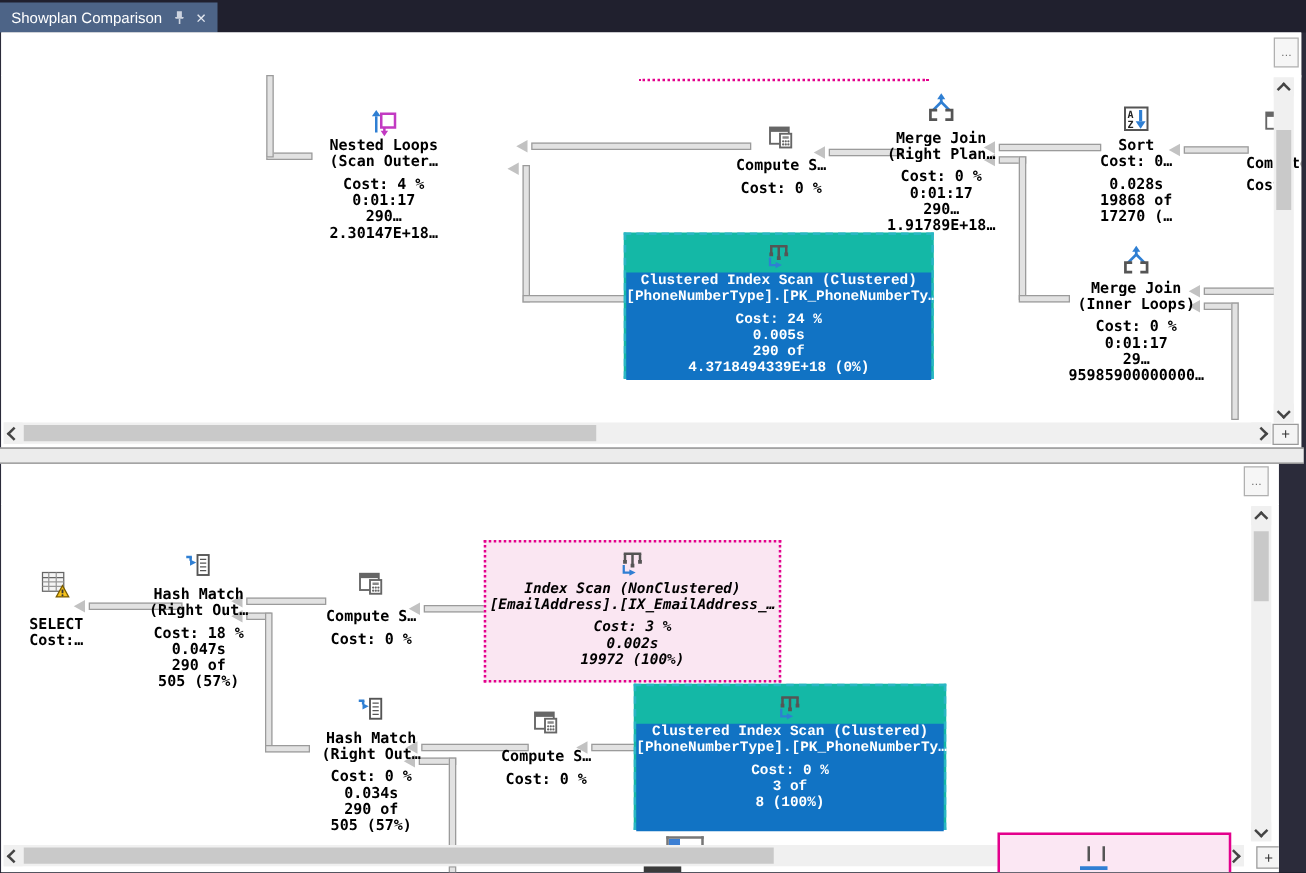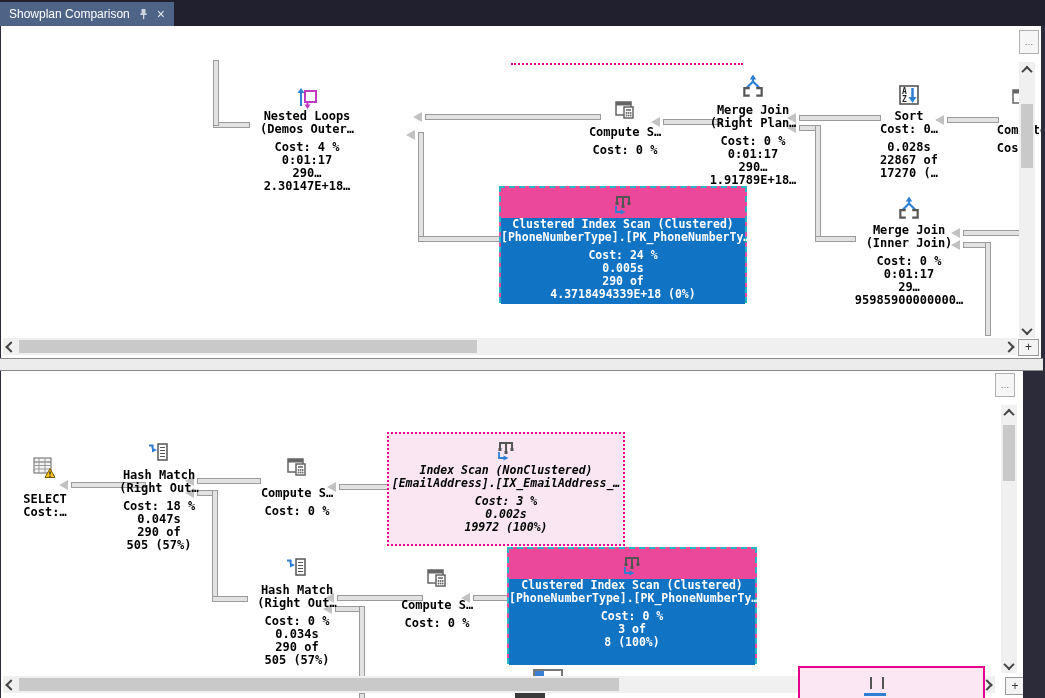--- a/index.html
+++ b/index.html
@@ -23,21 +23,21 @@
                font-weight:bold;white-space:pre;overflow:hidden;padding:1px 0 0 7px;}
   .hdr-btn{position:absolute;top:4px;width:20px;height:24px;background:#f6f6f6;
            border:1px solid #b0b0b0;font-size:9px;color:#666;text-align:center;line-height:20px;padding:0;}
   .canvas{position:absolute;left:0;right:0;top:34px;bottom:0;background:#fff;overflow:hidden;}
   
   .pnode{position:absolute;text-align:center;font-size:12px;line-height:13px;font-weight:bold;
          color:#000;z-index:2;white-space:pre;}
   .nicon{height:26px;display:flex;justify-content:center;align-items:flex-start;}
   .nbody{margin-top:5px;}
   .card{position:absolute;box-sizing:border-box;z-index:2;}
-  .card.blue{background:#ec4899;border:2px dashed #2ab6c4;}
+  .card.blue{background:#14b8a6;border:2px dashed #2ab6c4;font-family:Liberation Mono, monospace;}
   .card.pink{background:#fae6f2;border:2px dotted #e3008c;}
   .cicon{height:30px;display:flex;justify-content:center;padding-top:3px;}
   .ctext{position:absolute;left:0;right:0;top:30px;height:86px;text-align:center;
          font-size:11.5px;line-height:13px;font-weight:bold;white-space:pre;}
   .card.blue .ctext{background:#1173c4;color:#fff;}
   .card.pink .ctext{color:#000;font-style:italic;}
   
   .conn{position:absolute;background:#e2e2e2;border:1px solid #9b9b9b;z-index:1;}
   .ah{position:absolute;width:0;height:0;border-top:5px solid transparent;
       border-bottom:5px solid transparent;border-right:9px solid #c2c2c2;z-index:1;}
@@ -131,21 +131,21 @@
         <div class="ah" style="left: 786px; top: 63px;"></div>
         <div class="ah" style="left: 934px; top: 55px;"></div>
         <div class="ah" style="left: 950px; top: 168px;"></div>
         <div class="ah" style="left: 950px; top: 180px;"></div>
         <div class="pnode" style="left: 231px; top: 26px; width: 150px;"><div class="nicon"><svg width="24" height="24" viewBox="0 0 24 24">
               <path d="M6 20 V7" stroke="#2f7fd3" stroke-width="2" fill="none"></path>
               <path d="M6 2 l-3.5 5 h7 z" fill="#2f7fd3"></path>
               <rect x="10" y="5" width="11" height="11" fill="none" stroke="#c23ac2" stroke-width="2"></rect>
               <path d="M12.5 16 v3" stroke="#c23ac2" stroke-width="2"></path>
               <path d="M9.5 18.5 l3 4.5 3 -4.5 z" fill="#c23ac2"></path>
-            </svg></div><div class="" style="margin-top: -2px;"><div><div>Nested Loops</div><div>(Demos Outer…</div></div><div class="nbody"><div>Cost: 4 %</div><div>0:01:17</div><div>290…</div><div>2.30147E+18…</div></div></div></div>
+            </svg></div><div class="" style="margin-top: -2px;"><div><div>Nested Loops</div><div>(Scan Outer…</div></div><div class="nbody"><div>Cost: 4 %</div><div>0:01:17</div><div>290…</div><div>2.30147E+18…</div></div></div></div>
         <div class="pnode" style="left: 569px; top: 38px; width: 110px;"><div class="nicon"><svg width="24" height="24" viewBox="0 0 24 24">
               <rect x="3" y="4" width="15" height="13" fill="#fff" stroke="#666" stroke-width="1.5"></rect>
               <rect x="3" y="4" width="15" height="3.5" fill="#666"></rect>
               <rect x="11" y="9" width="9" height="11" fill="#fff" stroke="#666" stroke-width="1.5"></rect>
               <rect x="13" y="11" width="5" height="2" fill="#888"></rect>
               <circle cx="13.5" cy="15" r="0.9" fill="#666"></circle>
               <circle cx="15.6" cy="15" r="0.9" fill="#666"></circle>
               <circle cx="17.7" cy="15" r="0.9" fill="#666"></circle>
               <circle cx="13.5" cy="17.5" r="0.9" fill="#666"></circle>
               <circle cx="15.6" cy="17.5" r="0.9" fill="#666"></circle>
@@ -157,21 +157,21 @@
               <path d="M12 7 l-6 6 M12 7 l6 6" stroke="#2f7fd3" stroke-width="2" fill="none"></path>
               <path d="M9 13 h-5 v7 h5" fill="none" stroke="#555" stroke-width="2"></path>
               <path d="M15 13 h5 v7 h-5" fill="none" stroke="#555" stroke-width="2"></path>
             </svg></div><div class="" style="margin-top: 4px;"><div><div>Merge Join</div><div>(Right Plan…</div></div><div class="nbody"><div>Cost: 0 %</div><div>0:01:17</div><div>290…</div><div>1.91789E+18…</div></div></div></div>
         <div class="pnode" style="left: 853px; top: 23px; width: 110px;"><div class="nicon"><svg width="24" height="24" viewBox="0 0 24 24">
               <rect x="3" y="3" width="18" height="18" fill="#fff" stroke="#555" stroke-width="1.6"></rect>
               <text x="5" y="11" font-size="8" font-weight="bold" fill="#222" font-family="DejaVu Sans Mono,monospace">A</text>
               <text x="5" y="19" font-size="8" font-weight="bold" fill="#222" font-family="DejaVu Sans Mono,monospace">Z</text>
               <path d="M15.5 5 v9" stroke="#2f7fd3" stroke-width="2.5" fill="none"></path>
               <path d="M15.5 20 l-4 -6 h8 z" fill="#2f7fd3"></path>
-            </svg></div><div class="" style="margin-top: 1px;"><div><div>Sort</div><div>Cost: 0…</div></div><div class="nbody"><div>0.028s</div><div>22867 of</div><div>17270 (…</div></div></div></div>
+            </svg></div><div class="" style="margin-top: 1px;"><div><div>Sort</div><div>Cost: 0…</div></div><div class="nbody"><div>0.028s</div><div>19868 of</div><div>17270 (…</div></div></div></div>
         <div class="pnode" style="left: 988px; top: 26px; width: 66px;"><div class="nicon"><svg width="24" height="24" viewBox="0 0 24 24">
               <rect x="3" y="4" width="15" height="13" fill="#fff" stroke="#666" stroke-width="1.5"></rect>
               <rect x="3" y="4" width="15" height="3.5" fill="#666"></rect>
               <rect x="11" y="9" width="9" height="11" fill="#fff" stroke="#666" stroke-width="1.5"></rect>
               <rect x="13" y="11" width="5" height="2" fill="#888"></rect>
               <circle cx="13.5" cy="15" r="0.9" fill="#666"></circle>
               <circle cx="15.6" cy="15" r="0.9" fill="#666"></circle>
               <circle cx="17.7" cy="15" r="0.9" fill="#666"></circle>
               <circle cx="13.5" cy="17.5" r="0.9" fill="#666"></circle>
               <circle cx="15.6" cy="17.5" r="0.9" fill="#666"></circle>
@@ -190,21 +190,21 @@
             </svg>
           </div>
           <div class="ctext"><div><div>Clustered Index Scan (Clustered)</div><div>[PhoneNumberType].[PK_PhoneNumberTy…</div></div><div class="nbody"><div>Cost: 24 %</div><div>0.005s</div><div>290 of</div><div>4.3718494339E+18 (0%)</div></div></div>
         </div>
         <div class="pnode" style="left: 828px; top: 136px; width: 160px;"><div class="nicon"><svg width="26" height="26" viewBox="0 0 24 24">
               <path d="M12 7 v-3" stroke="#2f7fd3" stroke-width="2" fill="none"></path>
               <path d="M12 0.5 l-3 4.5 h6 z" fill="#2f7fd3"></path>
               <path d="M12 7 l-6 6 M12 7 l6 6" stroke="#2f7fd3" stroke-width="2" fill="none"></path>
               <path d="M9 13 h-5 v7 h5" fill="none" stroke="#555" stroke-width="2"></path>
               <path d="M15 13 h5 v7 h-5" fill="none" stroke="#555" stroke-width="2"></path>
-            </svg></div><div class="" style="margin-top: 2px;"><div><div>Merge Join</div><div>(Inner Join)</div></div><div class="nbody"><div>Cost: 0 %</div><div>0:01:17</div><div>29…</div><div>95985900000000…</div></div></div></div>
+            </svg></div><div class="" style="margin-top: 2px;"><div><div>Merge Join</div><div>(Inner Loops)</div></div><div class="nbody"><div>Cost: 0 %</div><div>0:01:17</div><div>29…</div><div>95985900000000…</div></div></div></div>
         <div class="deco-pink-dotted-edge" style="left: 510px; top: 0px; width: 232px; height: 3px;"></div>
       </div>
   </div>
 
   <div class="splitter"></div>
 
   <div class="pane" id="pane-bottom">
     <div class="pane-header">
       <div>D:\Demos\Plan Comparison and QDS\Plan Comparison Standalone\Compare1_Plan2_Fast.sqlplan</div>
       

